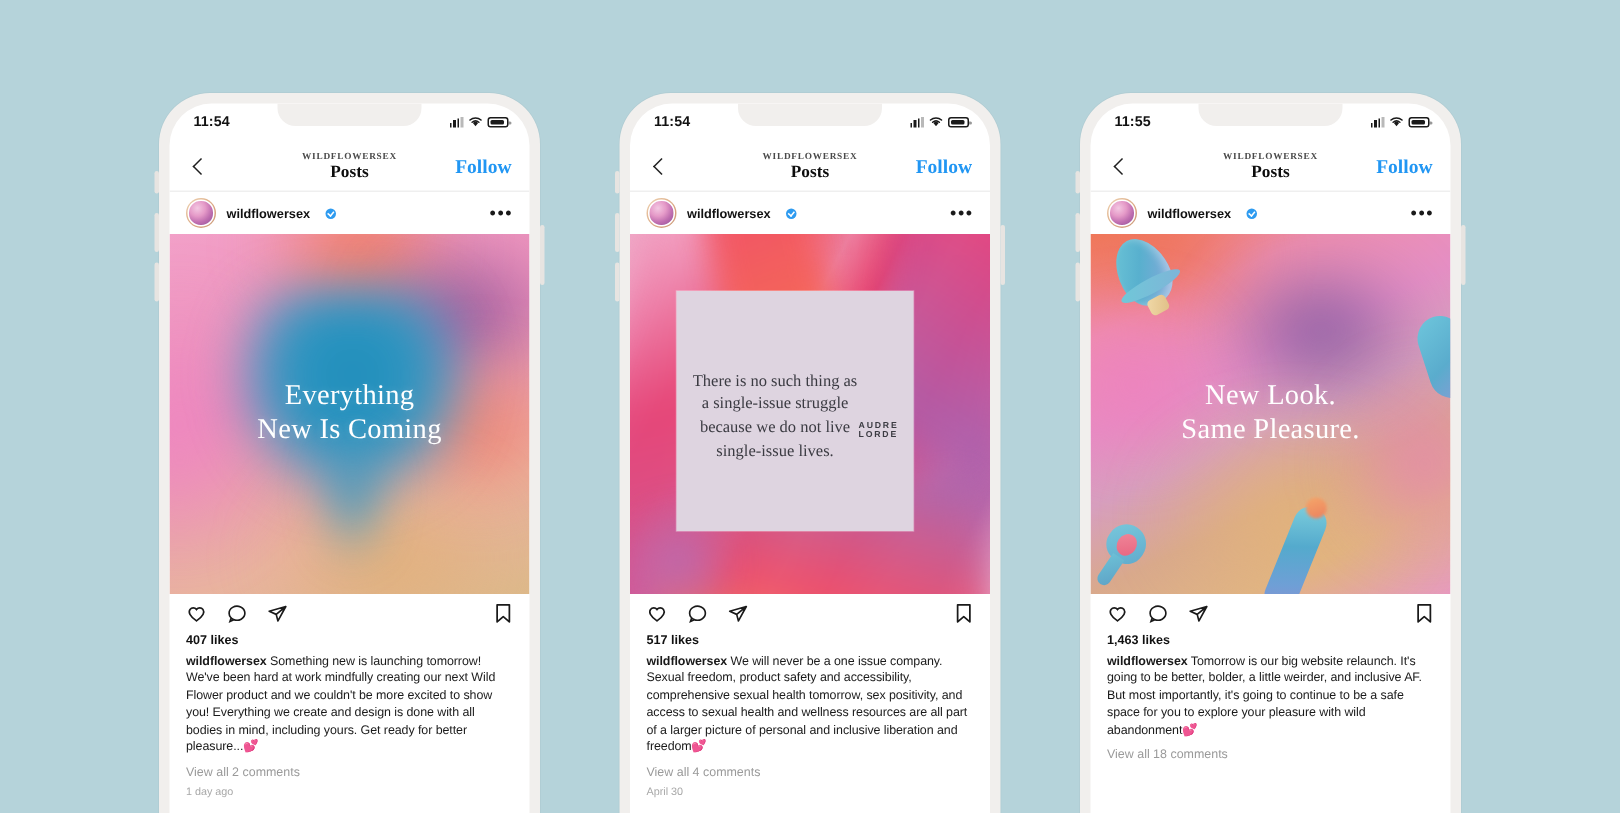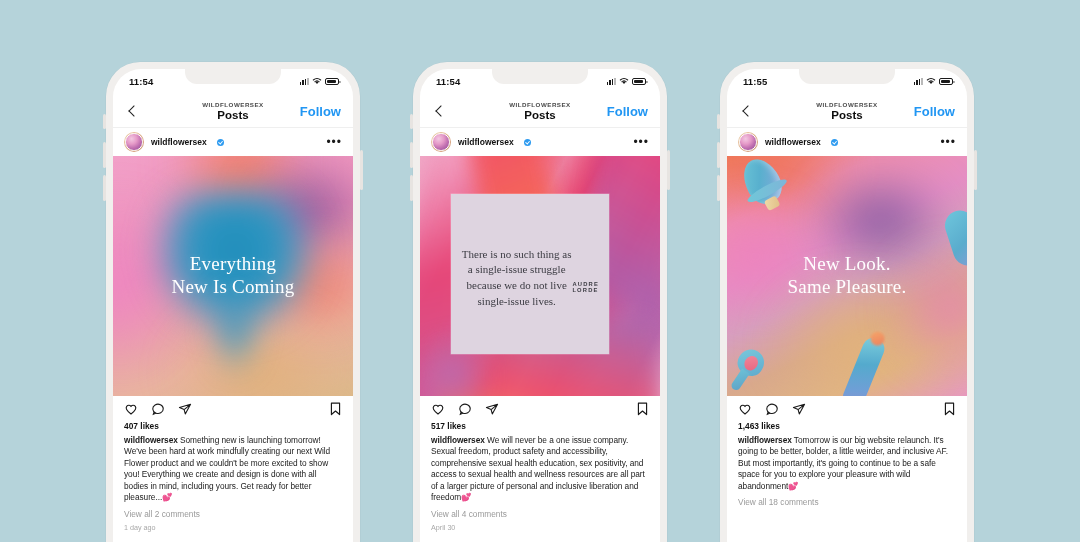--- a/index.html
+++ b/index.html
@@ -105,20 +105,21 @@
   .batt i { display: block; height: 100%; width: 85%; background: #1a1a1a; border-radius: 1px; }
 
   
   .nav {
     height: 33px;
     display: flex;
     align-items: center;
     padding: 0 12px;
     border-bottom: 0.5px solid #efefef;
     position: relative;
+    font-family: Liberation Serif, serif;
   }
   .nav-back {
     width: 16px; height: 16px;
     position: relative;
     cursor: pointer;
   }
   .nav-back::before {
     content: "";
     position: absolute;
     left: 5px; top: 3.5px;
@@ -653,21 +654,21 @@
         </span>
         <span class="act-icon act-save">
           <svg width="13" height="14" viewBox="0 0 20 24" fill="none" stroke="#1a1a1a" stroke-width="2" stroke-linejoin="round">
               <path d="M3 2 H17 V21.5 L10 15.5 L3 21.5Z"></path>
             </svg>
         </span>
       </div>
 
       <div class="likes">517 likes</div>
       <div class="caption">
-        <b>wildflowersex</b><span> We will never be a one issue company. Sexual freedom, product safety and accessibility, comprehensive sexual health education, sex positivity, and access to sexual health and wellness resources are all part of a larger picture of personal and inclusive liberation and freedom</span><span class="heart-emoji">💕</span>
+        <b>wildflowersex</b><span> We will never be a one issue company. Sexual freedom, product safety and accessibility, comprehensive sexual health tomorrow, sex positivity, and access to sexual health and wellness resources are all part of a larger picture of personal and inclusive liberation and freedom</span><span class="heart-emoji">💕</span>
       </div>
       <div class="view-comments">View all 4 comments</div>
       <div class="timestamp">April 30</div>
     </div>
   </div>
 
   <div class="phone phone-3">
     <div class="btn-side btn-mute"></div>
     <div class="btn-side btn-vol-up"></div>
     <div class="btn-side btn-vol-down"></div>

